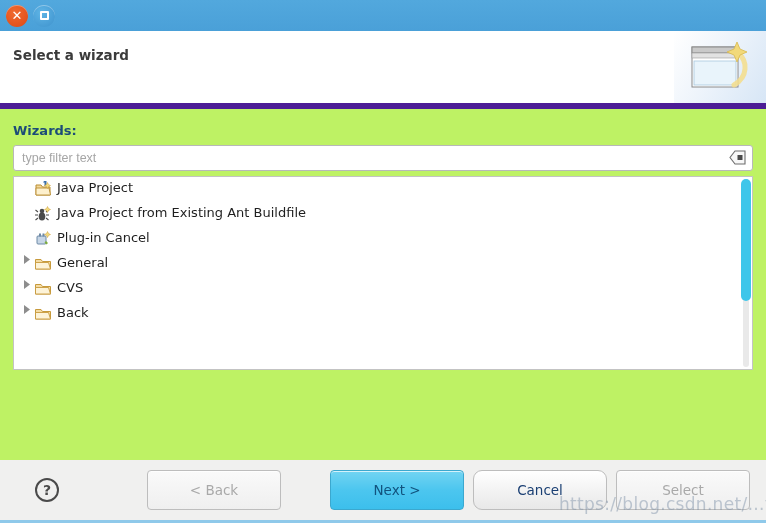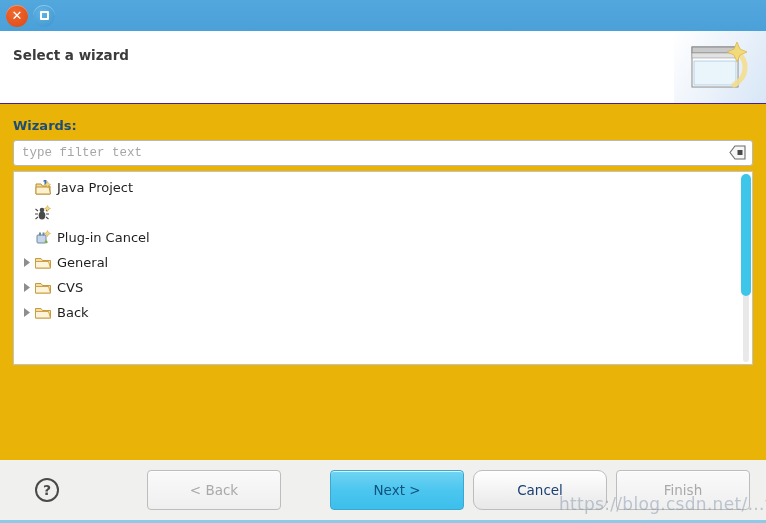--- a/index.html
+++ b/index.html
@@ -43,52 +43,52 @@
   }
   .title-text{
     color:#ffffff;font-size:14.5px;font-weight:bold;
     margin-left:14px;letter-spacing:.2px;
     text-shadow:0 1px 1px rgba(0,0,0,.18);
   }
   
   .header{
     background:#ffffff;height:72px;min-height:72px;
     position:relative;
-    border-bottom:1px solid #4c1d95;
+    border-bottom:6px solid #4c1d95;
     margin:0 -3px;
     padding:0 0 0 13px;
     display:flex;align-items:flex-start;
   }
   .header-title{
     color:#3b3b3b;font-size:13.5px;font-weight:bold;margin-top:16px;
   }
   .header-desc{
     color:#4a4a4a;font-size:12px;margin-top:4px;
   }
   .banner-icon{
     position:absolute;right:0px;top:0px;width:92px;height:72px;
     background:linear-gradient(120deg,#ffffff 0%,#eef4fb 45%,#d7e6f6 100%);
   }
   
   .body{
-    flex:1;background:#eab308;position:relative;
+    flex:1;background:#bef264;position:relative;
     padding:0 13px;
     margin:0 -3px;
     box-sizing:border-box;
   }
   .wizards-label{
     color:#1c4c78;font-size:13px;font-weight:bold;
     padding-top:14px;padding-bottom:7px;padding-left:0px;
   }
   .filter-row{position:relative;}
   .filter-input{
     width:100%;height:26px;box-sizing:border-box;
     border:1px solid #b8b8b8;border-radius:3px;
     background:#ffffff;
-    font-family:Liberation Mono, monospace;
+    font-family:Liberation Sans, sans-serif;
     font-size:12.5px;color:#333;
     padding:0 30px 0 8px;
     outline:none;
   }
   .filter-input::placeholder{color:#a6a6a6;}
   .clear-icon{
     position:absolute;right:7px;top:5px;width:17px;height:15px;
     cursor:pointer;
   }
   
@@ -99,21 +99,21 @@
     background:#ffffff;
     box-sizing:border-box;
     position:relative;
     overflow:hidden;
     display:flex;
   }
   .tree{
     flex:1;padding-top:3px;overflow:hidden;
   }
   .row{
-    height:25px;display:flex;align-items:center;
+    height:25px;display:flex;align-items:flex-start;
     padding-left:6px;font-size:13px;color:#1f1f1f;
     box-sizing:border-box;white-space:nowrap;
   }
   .row.selected{background:#31c3e8;color:#ffffff;}
   .arrow{
     width:14px;display:inline-flex;align-items:center;justify-content:center;
     flex:0 0 14px;
   }
   .arrow svg{display:block;}
   .ico{
@@ -238,20 +238,21 @@
         <div class="row">
           <span class="arrow"></span>
           <span class="ico">
             <svg width="18" height="18" viewBox="0 0 18 18">
               <ellipse cx="8" cy="11.5" rx="3.3" ry="4" fill="#4a4a4a"></ellipse>
               <circle cx="8" cy="6" r="2.3" fill="#4a4a4a"></circle>
               <path d="M4 7 L1.5 5 M4 10 L1 10 M4 13 L1.5 15 M12 7 L14.5 5 M12 10 L15 10 M12 13 L14.5 15" stroke="#4a4a4a" stroke-width="1.1" fill="none"></path>
               <path d="M13.5 1.5 l1 2 l2 1 l-2 1 l-1 2 l-1 -2 l-2 -1 l2 -1 Z" fill="#f2d97a" stroke="#cc9f3a" stroke-width="0.5"></path>
             </svg>
           </span>
+          <span class="label">Java Project from Existing Ant Buildfile</span>
         </div>
 
 
         <div class="row">
           <span class="arrow"></span>
           <span class="ico">
             <svg width="18" height="18" viewBox="0 0 18 18">
               <rect x="3" y="6" width="9" height="8" rx="1" fill="#c7d6e6" stroke="#6e8aa6" stroke-width="1"></rect>
               <rect x="5" y="3.5" width="2" height="3" fill="#6e8aa6"></rect>
               <rect x="8.5" y="3.5" width="2" height="3" fill="#6e8aa6"></rect>
@@ -324,19 +325,19 @@
       <div class="btn disabled">
         <span>&lt; Back</span>
       </div>
       <div class="btn primary">
         <span>Next &gt;</span>
       </div>
       <div class="btn cancel">
         <span>Cancel</span>
       </div>
       <div class="btn disabled">
-        <span>Finish</span>
+        <span>Select</span>
       </div>
     </div>
   </div>
 
   <div class="watermark">https://blog.csdn.net/…yu9527</div>
 </div>
 
 </body></html>

